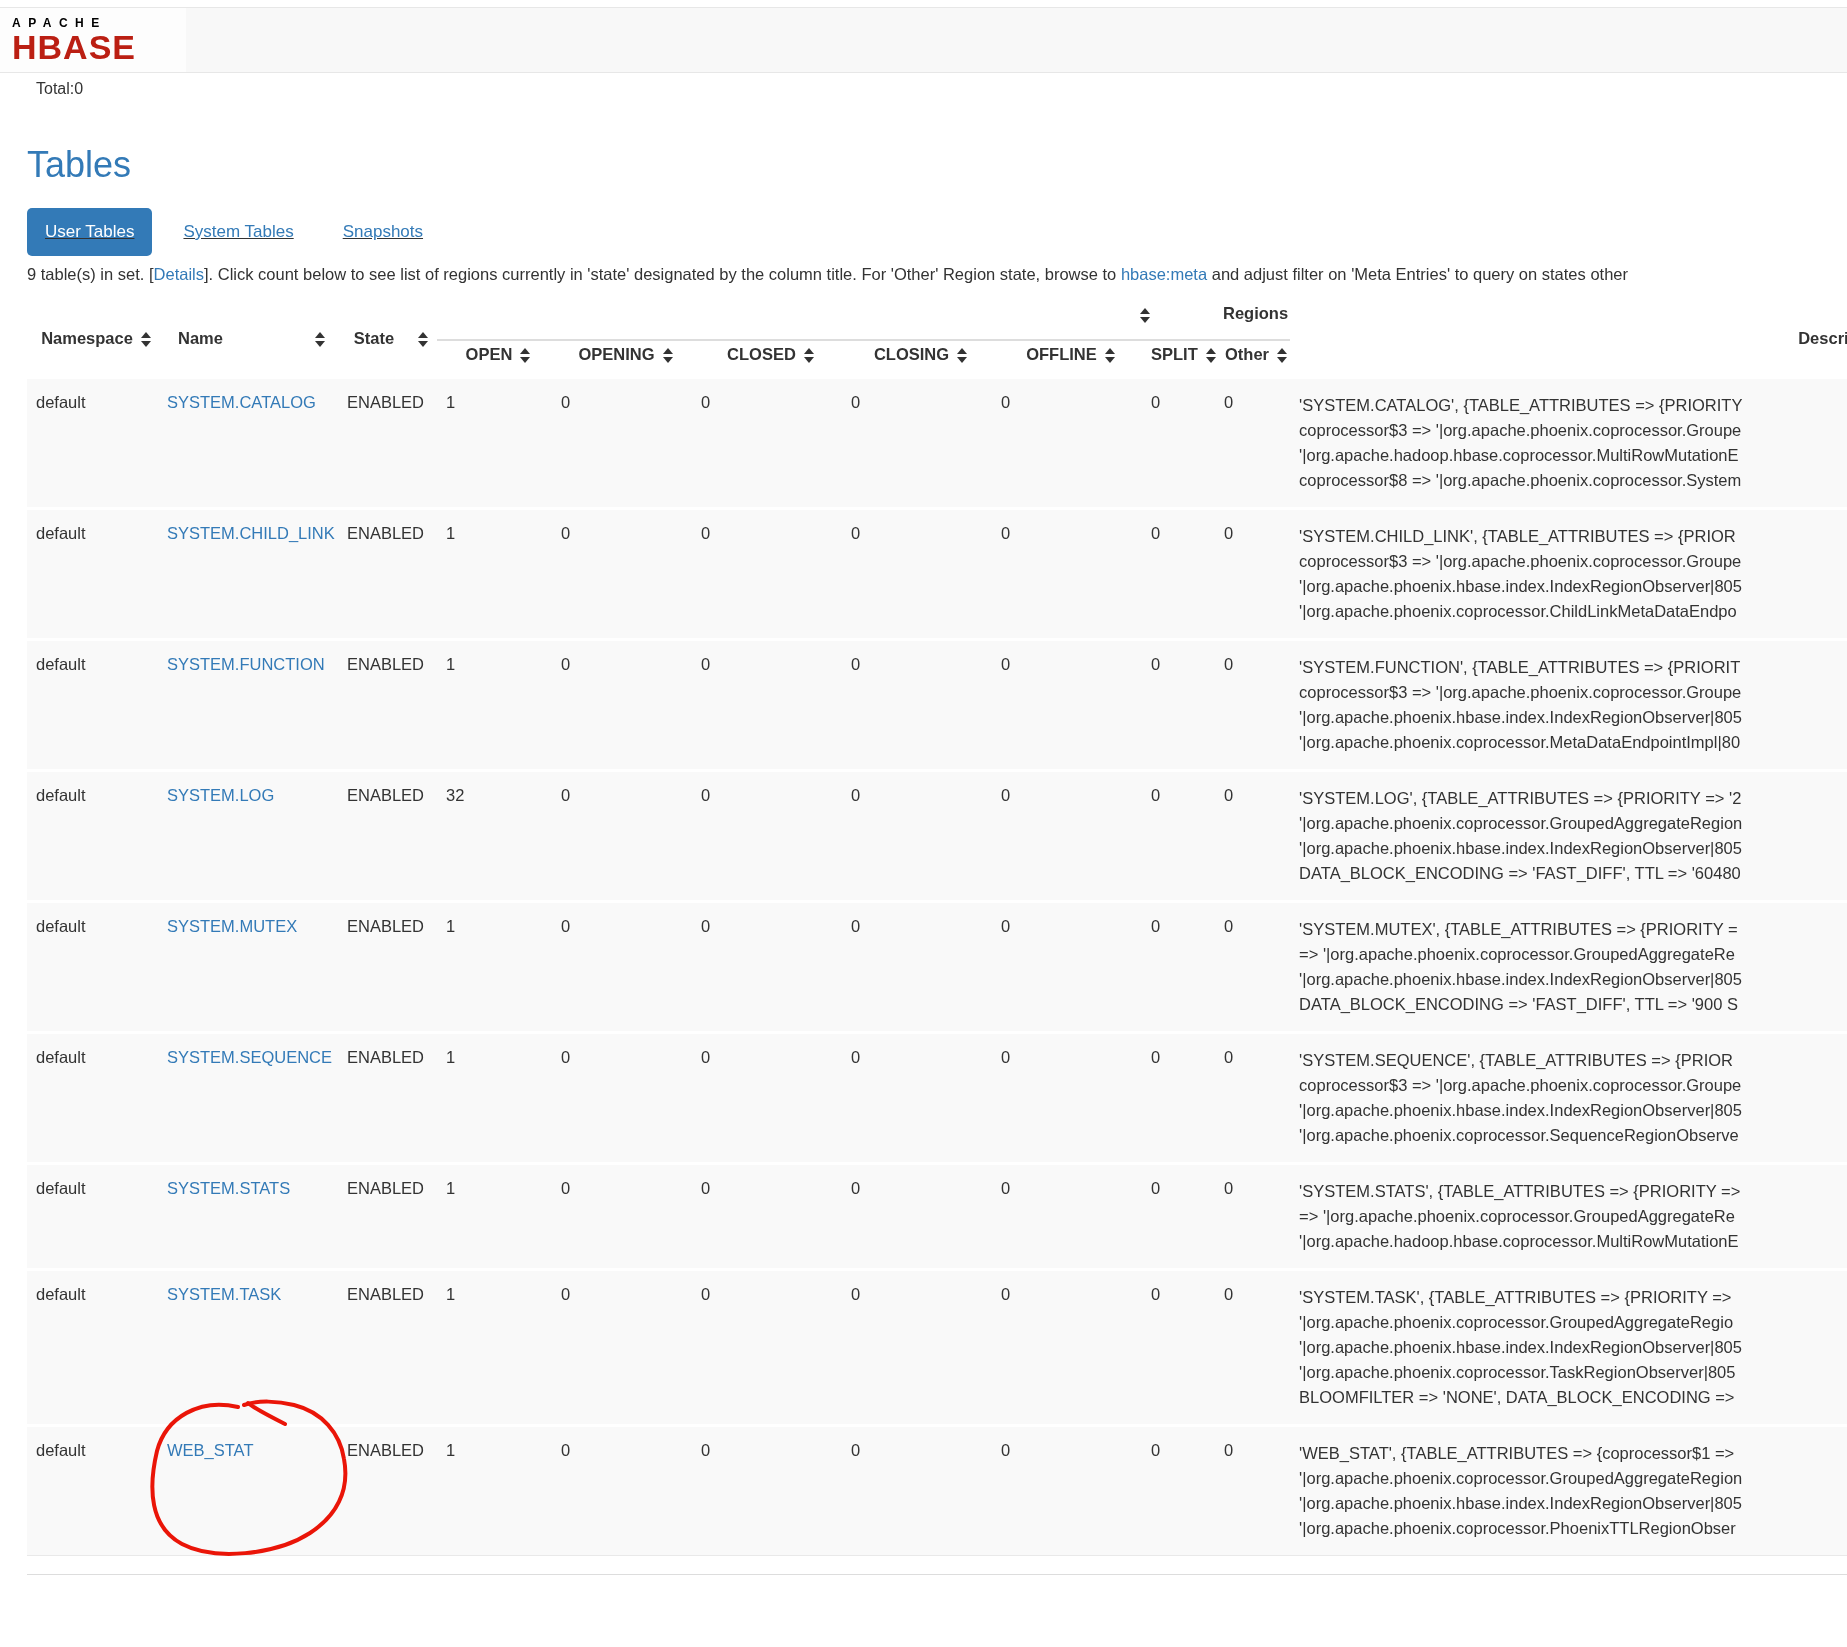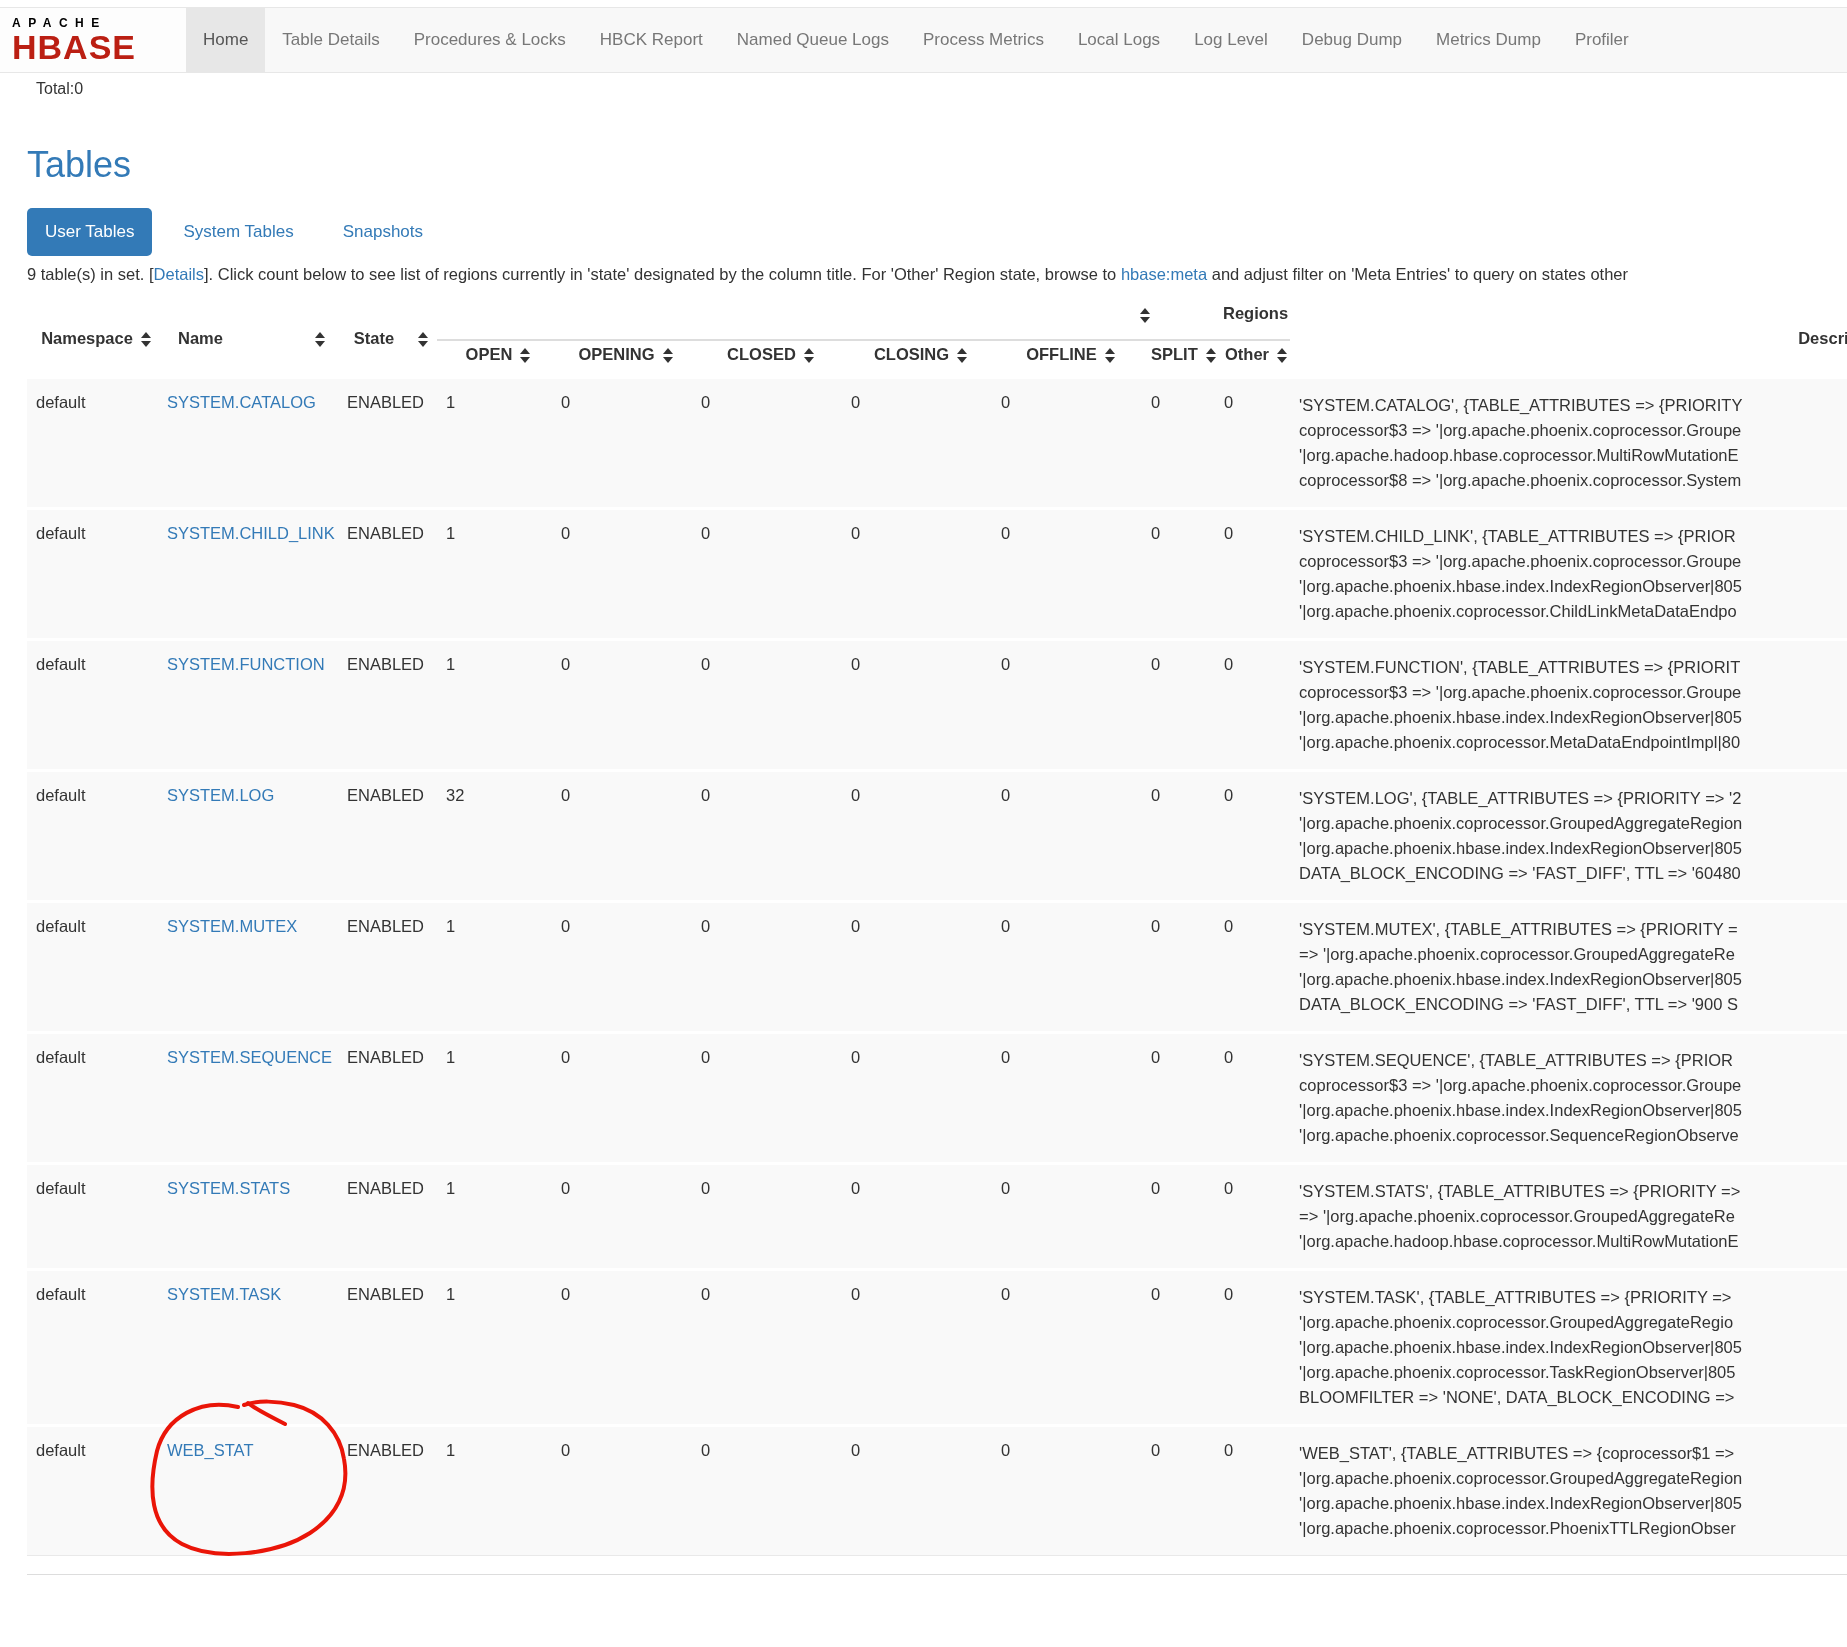--- a/index.html
+++ b/index.html
@@ -23,21 +23,21 @@
   .brand .apache{font-size:12px;font-weight:bold;color:#000000;letter-spacing:7.5px;line-height:13px;}
   .brand .hbase{font-size:34px;font-weight:800;color:var(--logo-red);letter-spacing:1px;line-height:34px;}
   .nav{display:flex;list-style:none;align-items:stretch;}
   .nav-item{display:flex;align-items:center;padding:0 17px;font-size:17px;
     color:var(--navtext);cursor:pointer;white-space:nowrap;}
   .nav-item.active{background:#e7e7e7;color:#555;}
   
   .total-line{margin:7px 0 0 36px;font-size:16px;}
   .page-title{margin:46px 0 0 27px;font-size:36px;font-weight:500;color:var(--accent);}
   
-  .tabs{margin:22px 0 0 27px;display:flex;list-style:none;align-items:center;}
+  .tabs{margin:22px 0 0 27px;display:flex;list-style:none;align-items:center;text-decoration:underline;}
   .tab{font-size:17px;color:var(--accent);padding:14px 18px;border-radius:5px;
     margin-right:13px;cursor:pointer;}
   .tab.active{background:var(--accent);color:#fff;}
   
   .intro{margin:9px 0 0 27px;width:1820px;font-size:16.5px;white-space:nowrap;
     overflow:hidden;color:var(--text);}
   .intro a,.link{color:var(--accent);text-decoration:none;cursor:pointer;}
   
   .table-wrap{margin-top:16px;margin-left:27px;width:1820px;overflow:hidden;}
   table{border-collapse:collapse;table-layout:fixed;width:2363px;font-size:16.5px;}
@@ -63,33 +63,20 @@
   .annot{position:absolute;left:138px;top:1393px;pointer-events:none;}
 </style>
 </head>
 <body>
 
 <div class="navbar">
   <div class="brand">
     <span class="apache">APACHE</span>
     <span class="hbase">HBASE</span>
   </div>
-  <ul class="nav">
-      <li class="nav-item active">Home</li>
-      <li class="nav-item">Table Details</li>
-      <li class="nav-item">Procedures &amp; Locks</li>
-      <li class="nav-item">HBCK Report</li>
-      <li class="nav-item">Named Queue Logs</li>
-      <li class="nav-item">Process Metrics</li>
-      <li class="nav-item">Local Logs</li>
-      <li class="nav-item">Log Level</li>
-      <li class="nav-item">Debug Dump</li>
-      <li class="nav-item">Metrics Dump</li>
-      <li class="nav-item">Profiler</li>
-    </ul>
 </div>
 
 <div class="total-line">Total:0</div>
 
 <h1 class="page-title">Tables</h1>
 
 <ul class="tabs">
     <li class="tab active">User Tables</li>
     <li class="tab">System Tables</li>
     <li class="tab">Snapshots</li>

